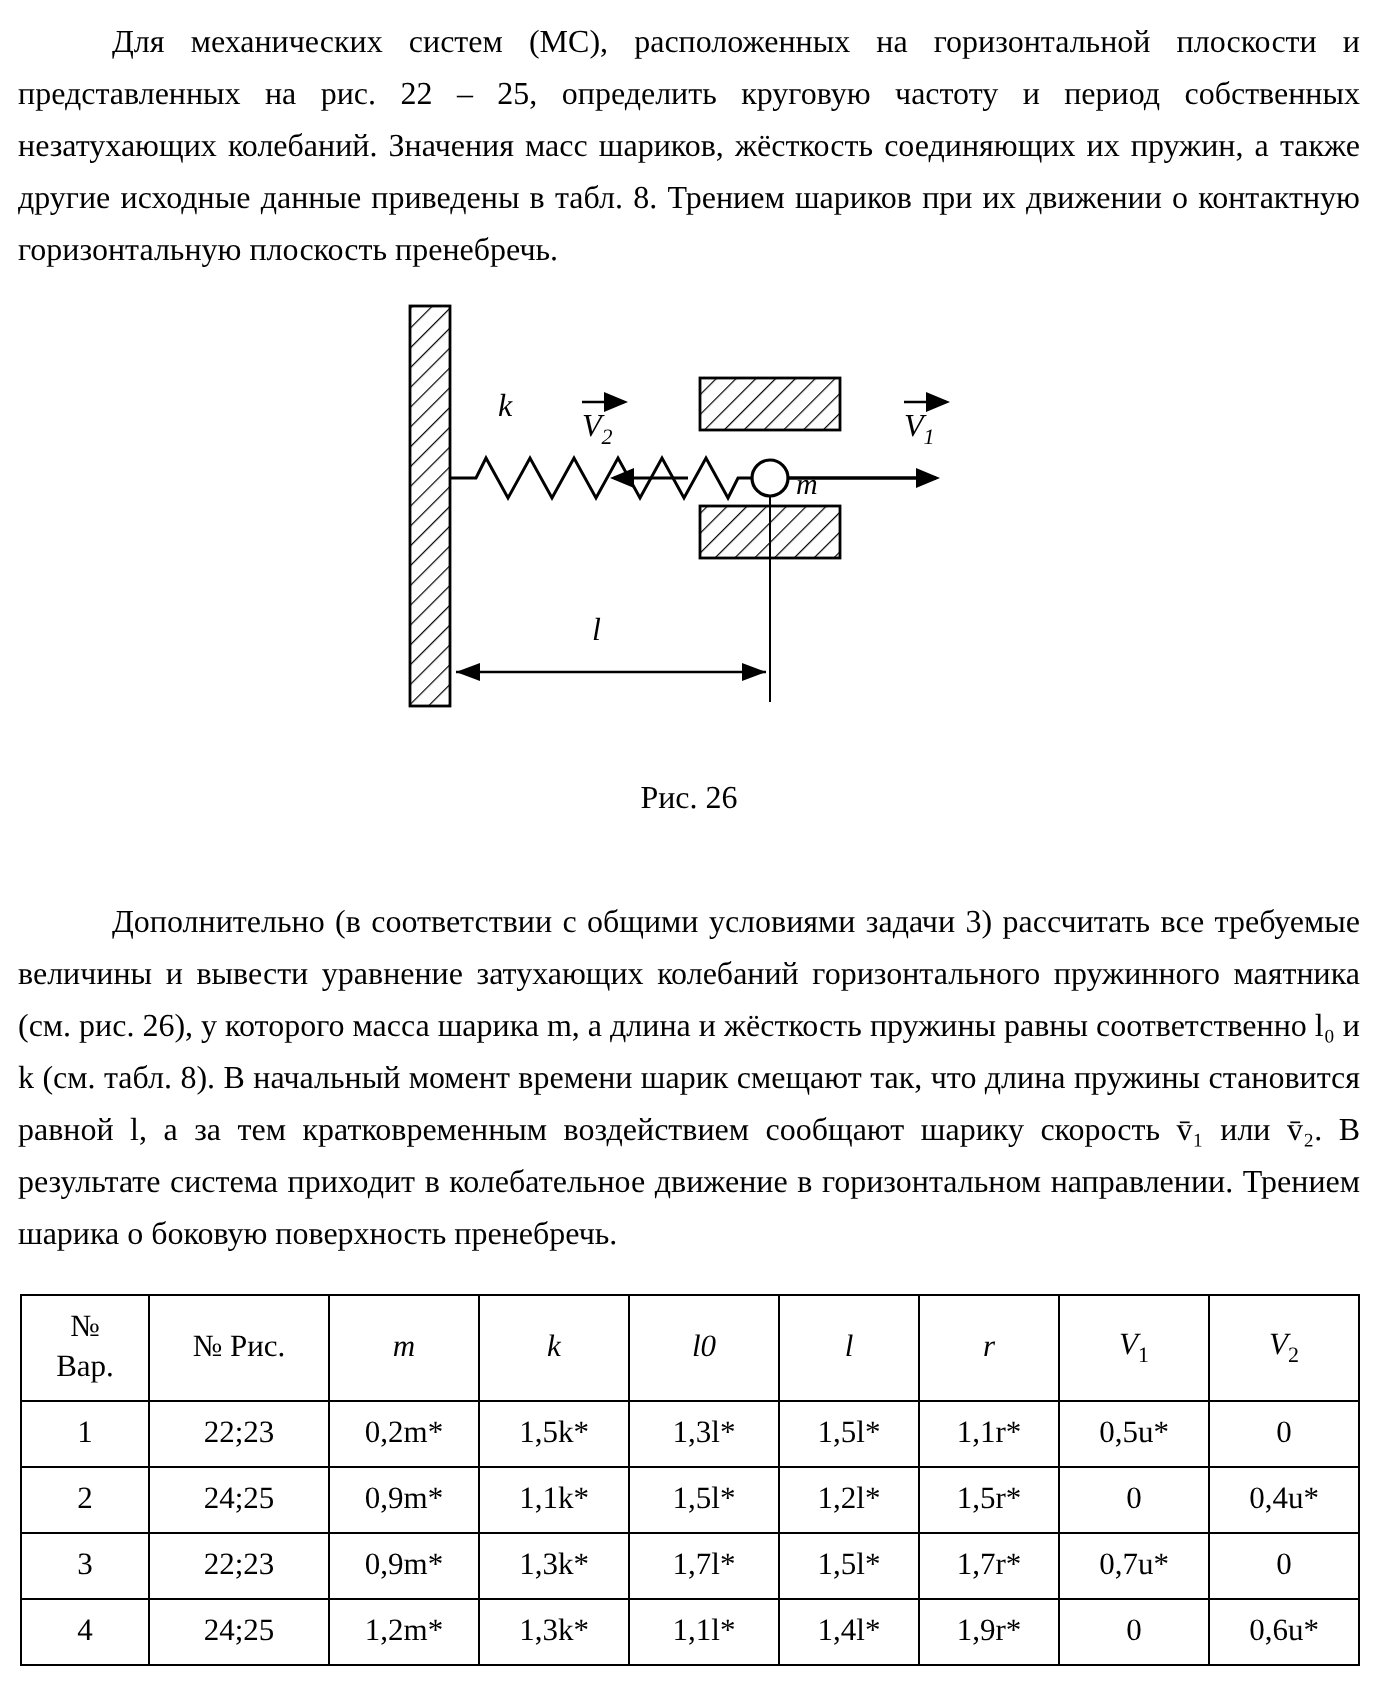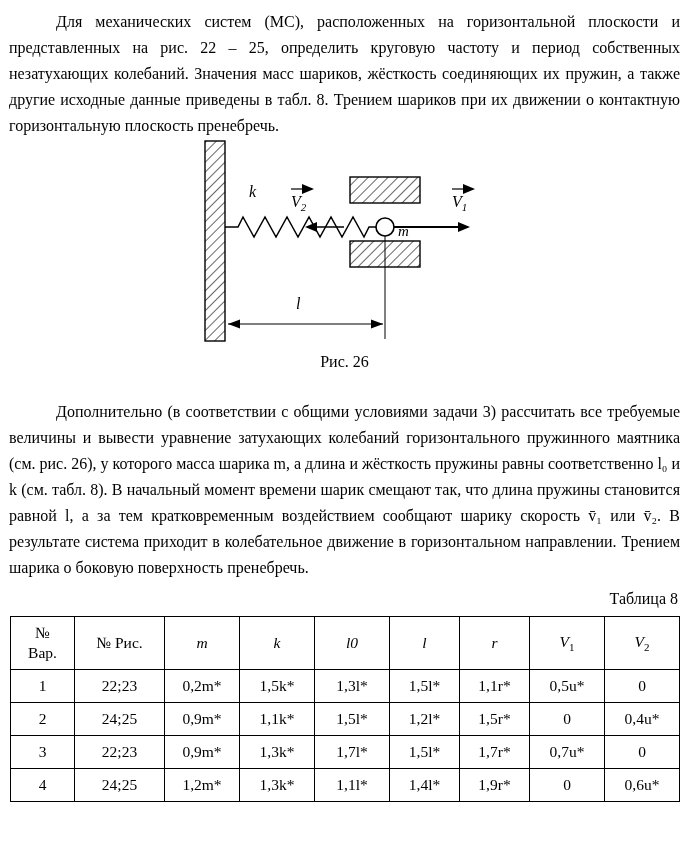--- a/index.html
+++ b/index.html
@@ -1,25 +1,25 @@
 <!DOCTYPE html>
 <html><head>
 <meta charset="utf-8">
 <style>
   html,body{margin:0;padding:0;background:#fff;}
   .page{width:689px;height:851px;position:relative;background:#fff;color:#000;
         font-family:"Liberation Serif","DejaVu Serif",serif;overflow:hidden;}
-  .para{margin:0;padding:0 9px;font-size:16px;line-height:26px;text-align:justify;text-indent:47px;}
+  .para{margin:0;padding:12px 9px;font-size:16px;line-height:26px;text-align:justify;text-indent:47px;}
   .p1{padding-top:9px;}
   .p2{margin-top:24px;}
   .figure-wrap{position:relative;height:210px;margin-top:0;}
   .figure-wrap svg{position:absolute;left:0;top:0;}
   .fig-label{position:absolute;font-style:italic;font-size:16px;line-height:18px;white-space:nowrap;}
   .fig-label sub{font-size:11px;font-style:italic;}
-  .caption{text-align:center;font-size:16px;line-height:26px;}
+  .caption{text-align:center;font-size:16px;line-height:26px;margin-top:26px;}
   .table-label{text-align:right;font-size:16px;line-height:26px;padding-right:11px;margin-top:5px;}
   table.data-table{border-collapse:collapse;margin:4px 0 0 10px;width:669px;font-size:15.5px;table-layout:fixed;}
   table.data-table td{border:1px solid #000;text-align:center;vertical-align:middle;padding:1px 3px;height:30px;}
   table.data-table tr.hdr td{height:50px;}
   .it{font-style:italic;}
   td sub{font-size:11px;}
   .hdr-two-line div{line-height:20px;text-align:center;}
 </style>
 </head>
 <body>
@@ -64,21 +64,20 @@
     <span class="fig-label" style="left:291px;top:54px;"><span>V</span><sub>2</sub></span>
     <span class="fig-label" style="left:452px;top:54px;"><span>V</span><sub>1</sub></span>
     <span class="fig-label" style="left:398px;top:83px;font-size:15px;">m</span>
     <span class="fig-label" style="left:296px;top:156px;">l</span>
   </div>
 
   <div class="caption">Рис. 26</div>
 
   <p class="para p2">Дополнительно (в соответствии с общими условиями задачи 3) рассчитать все требуемые величины и вывести уравнение затухающих колебаний горизонтального пружинного маятника (см. рис. 26), у которого масса шарика m, а длина и жёсткость пружины равны соответственно l₀ и k (см. табл. 8). В начальный момент времени шарик смещают так, что длина пружины становится равной l, а за тем кратковременным воздействием сообщают шарику скорость v̄₁ или v̄₂. В результате система приходит в колебательное движение в горизонтальном направлении. Трением шарика о боковую поверхность пренебречь.</p>
 
-  <div class="table-label">Таблица 8</div>
 
   <table class="data-table">
     <colgroup>
       <col style="width:64px">
         <col style="width:90px">
         <col style="width:75px">
         <col style="width:75px">
       <col style="width:75px">
         <col style="width:70px">
         <col style="width:70px">

